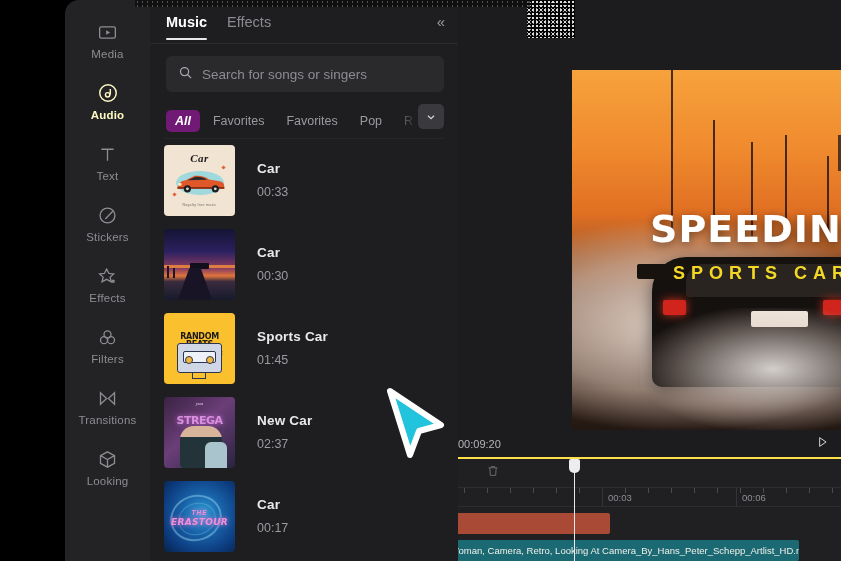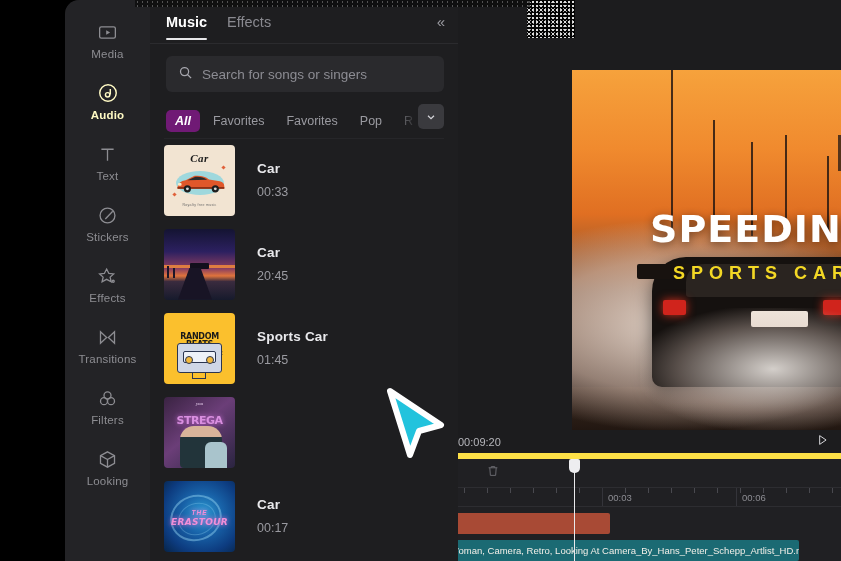--- a/index.html
+++ b/index.html
@@ -203,21 +203,21 @@
     position: absolute; left: 0; right: 0; top: 53.5%;
     text-align: center; color: #f3d825; font-size: 18px; font-weight: 600;
     letter-spacing: 6px; white-space: nowrap;
   }
   .vid-overflow-mask { position:absolute; inset:0; overflow:hidden; }
 
   
   .preview-bar {
     position: absolute; left: 393px; top: 430px; right: 0; height: 29px;
     background: #1c1c1e; display: flex; align-items: center;
-    padding: 0 12px 0 0; border-bottom: 6px solid #fde047;
+    padding: 0 12px 0 0; border-bottom: 2px solid #fde047;
   }
   .timecode { font-size: 11px; color: #b6b6bb; margin-left: 0px; }
   .play-btn { margin-left: auto; cursor: pointer; color: #e2e2e6; }
 
   
   .timeline {
     position: absolute; left: 393px; top: 459px; right: 0; bottom: 0;
     background: #202023;
   }
   .tl-toolbar { height: 28px; display:flex; align-items:center; padding-left: 28px; }
@@ -323,35 +323,35 @@
             <path d="M11 3.5l2.6 5 5.4.6-4 3.6 1.2 5.3-5.2-2.8-5.2 2.8 1.2-5.3-4-3.6 5.4-.6z"></path>
             <circle cx="18.5" cy="17.5" r="1.2"></circle>
           </svg>
         </span>
         <span class="lbl">Effects</span>
       </div>
 
       <div class="rail-item">
         <span>
           <svg width="21" height="21" viewBox="0 0 24 24" fill="none" stroke="currentColor" stroke-width="1.5">
-            <path d="M4 5.5v13l7-6.5zM20 5.5v13l-7-6.5z"></path>
-          </svg>
-        </span>
-        <span class="lbl">Transitions</span>
-      </div>
-
-      <div class="rail-item">
-        <span>
-          <svg width="21" height="21" viewBox="0 0 24 24" fill="none" stroke="currentColor" stroke-width="1.5">
             <circle cx="12" cy="8.5" r="4"></circle>
               <circle cx="8" cy="15" r="4"></circle>
               <circle cx="16" cy="15" r="4"></circle>
           </svg>
         </span>
         <span class="lbl">Filters</span>
+      </div>
+
+      <div class="rail-item">
+        <span>
+          <svg width="21" height="21" viewBox="0 0 24 24" fill="none" stroke="currentColor" stroke-width="1.5">
+            <path d="M4 5.5v13l7-6.5zM20 5.5v13l-7-6.5z"></path>
+          </svg>
+        </span>
+        <span class="lbl">Transitions</span>
       </div>
 
       <div class="rail-item">
         <span>
           <svg width="21" height="21" viewBox="0 0 24 24" fill="none" stroke="currentColor" stroke-width="1.5">
             <path d="M12 3.2l8 4.4v8.8l-8 4.4-8-4.4V7.6z"></path>
               <path d="M12 12l8-4.4M12 12v8.8M12 12L4 7.6"></path>
           </svg>
         </span>
         <span class="lbl">Looking</span>
@@ -431,21 +431,21 @@
               <div style="position:absolute;left:0;right:0;top:52%;height:3px;background:#f08a3c;opacity:.85"></div>
               <div style="position:absolute;left:26px;top:49%;width:19px;height:6px;background:#120f1c;border-radius:1px"></div>
               <div style="position:absolute;left:14px;bottom:0;width:34px;height:32px;background:#181425;
                           clip-path:polygon(34% 0,66% 0,100% 100%,0 100%)"></div>
               <div style="position:absolute;left:3px;top:53%;width:2px;height:12px;background:#1b1528"></div>
               <div style="position:absolute;left:9px;top:55%;width:2px;height:10px;background:#1b1528"></div>
             </div>
           </div>
           <div class="meta">
             <div class="t-name">Car</div>
-            <div class="t-dur">20:45</div>
+            <div class="t-dur">00:30</div>
           </div>
         </div>
 
         <div class="track">
           <div class="thumb">
             <div class="art art-3">
               <div class="a3-band">
                 <div class="a3-l1">RANDOM BEATS</div>
                 <div style="text-align:right;font-size:5px;font-style:italic;color:#2b2b2b;margin-top:1px;">vol. 1</div>
               </div>
@@ -464,20 +464,24 @@
 
         <div class="track">
           <div class="thumb">
             <div class="art art-4">
               <div class="a4-tag">you</div>
               <div class="a4-txt">STREGA PACK</div>
               <div class="a4-script">Forever</div>
               <div class="a4-person"></div>
               <div style="position:absolute;bottom:0;right:8px;width:22px;height:26px;background:#a9c4cc;border-radius:6px 6px 0 0"></div>
             </div>
+          </div>
+          <div class="meta">
+            <div class="t-name">New Car</div>
+            <div class="t-dur">02:37</div>
           </div>
         </div>
 
         <div class="track">
           <div class="thumb">
             <div class="art art-5">
               <div class="a5-ring"></div>
                 <div class="a5-ring2"></div>
               <div class="a5-l1">THE</div>
               <div class="a5-l2">ERASTOUR</div>

